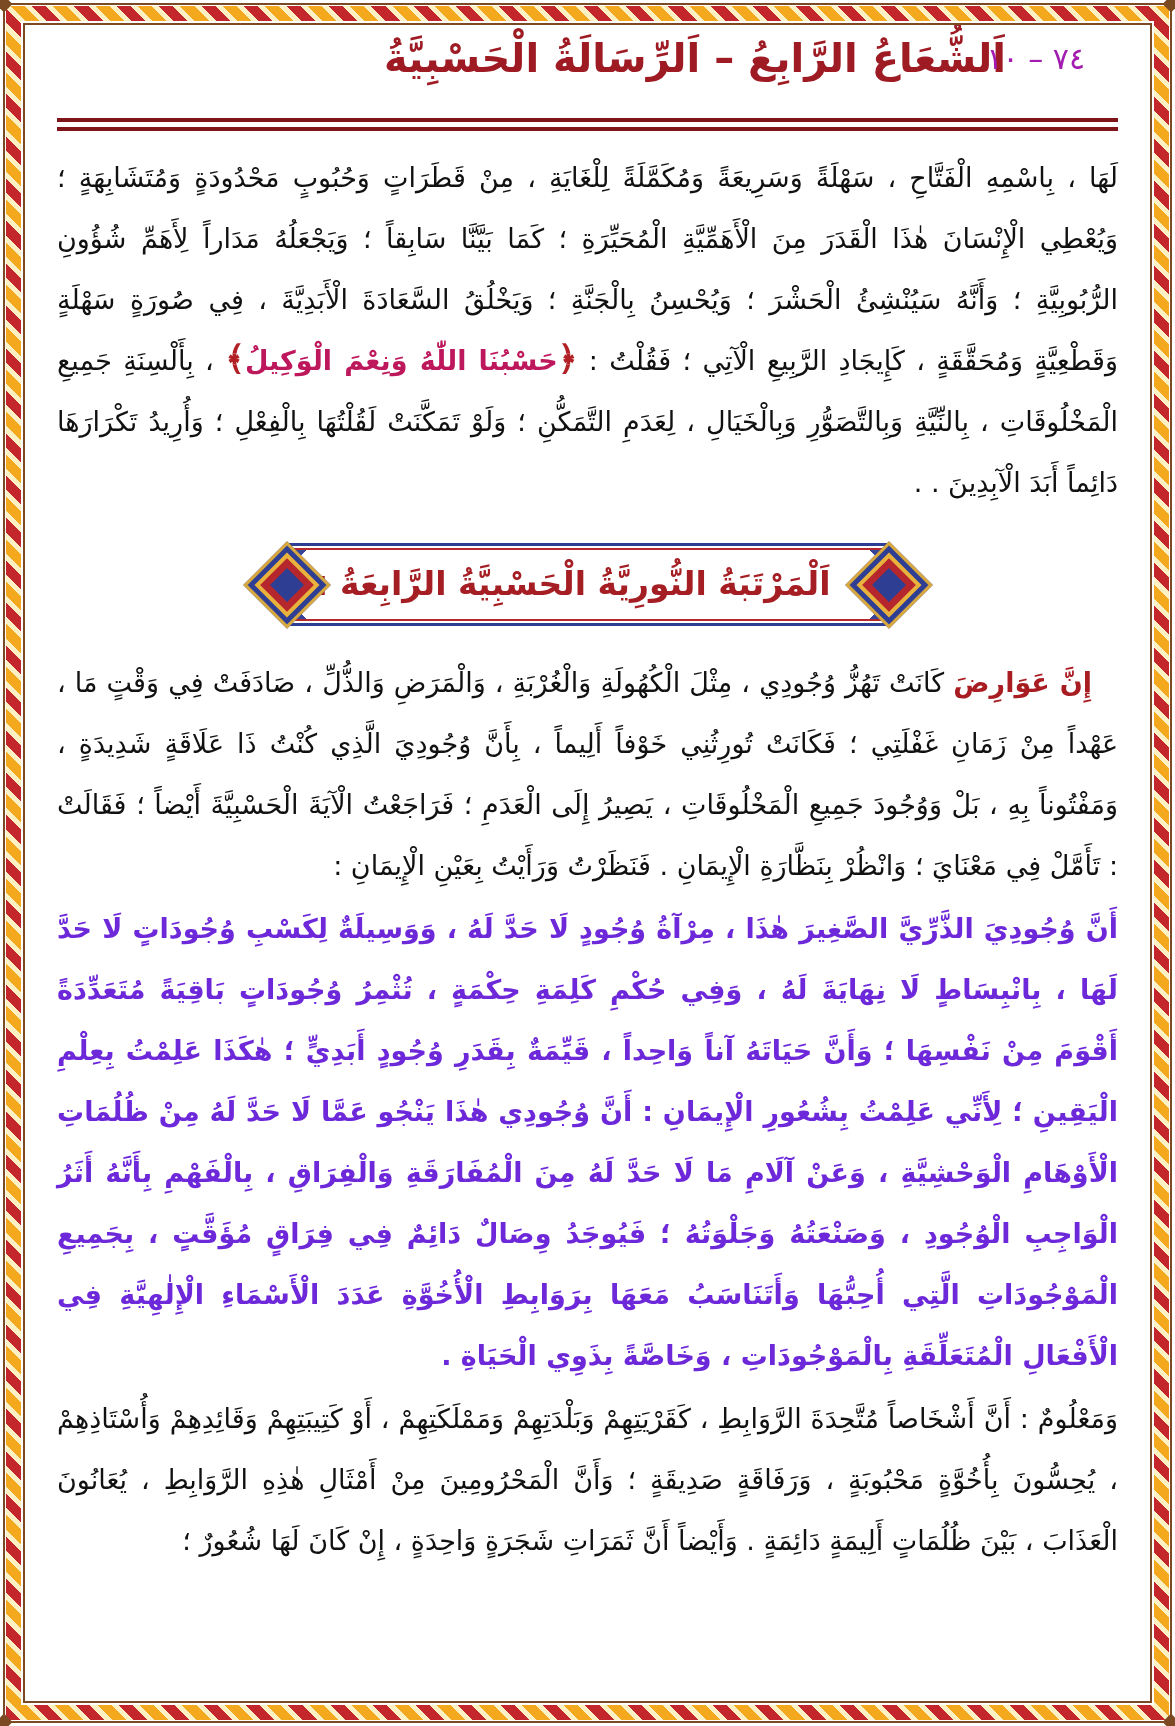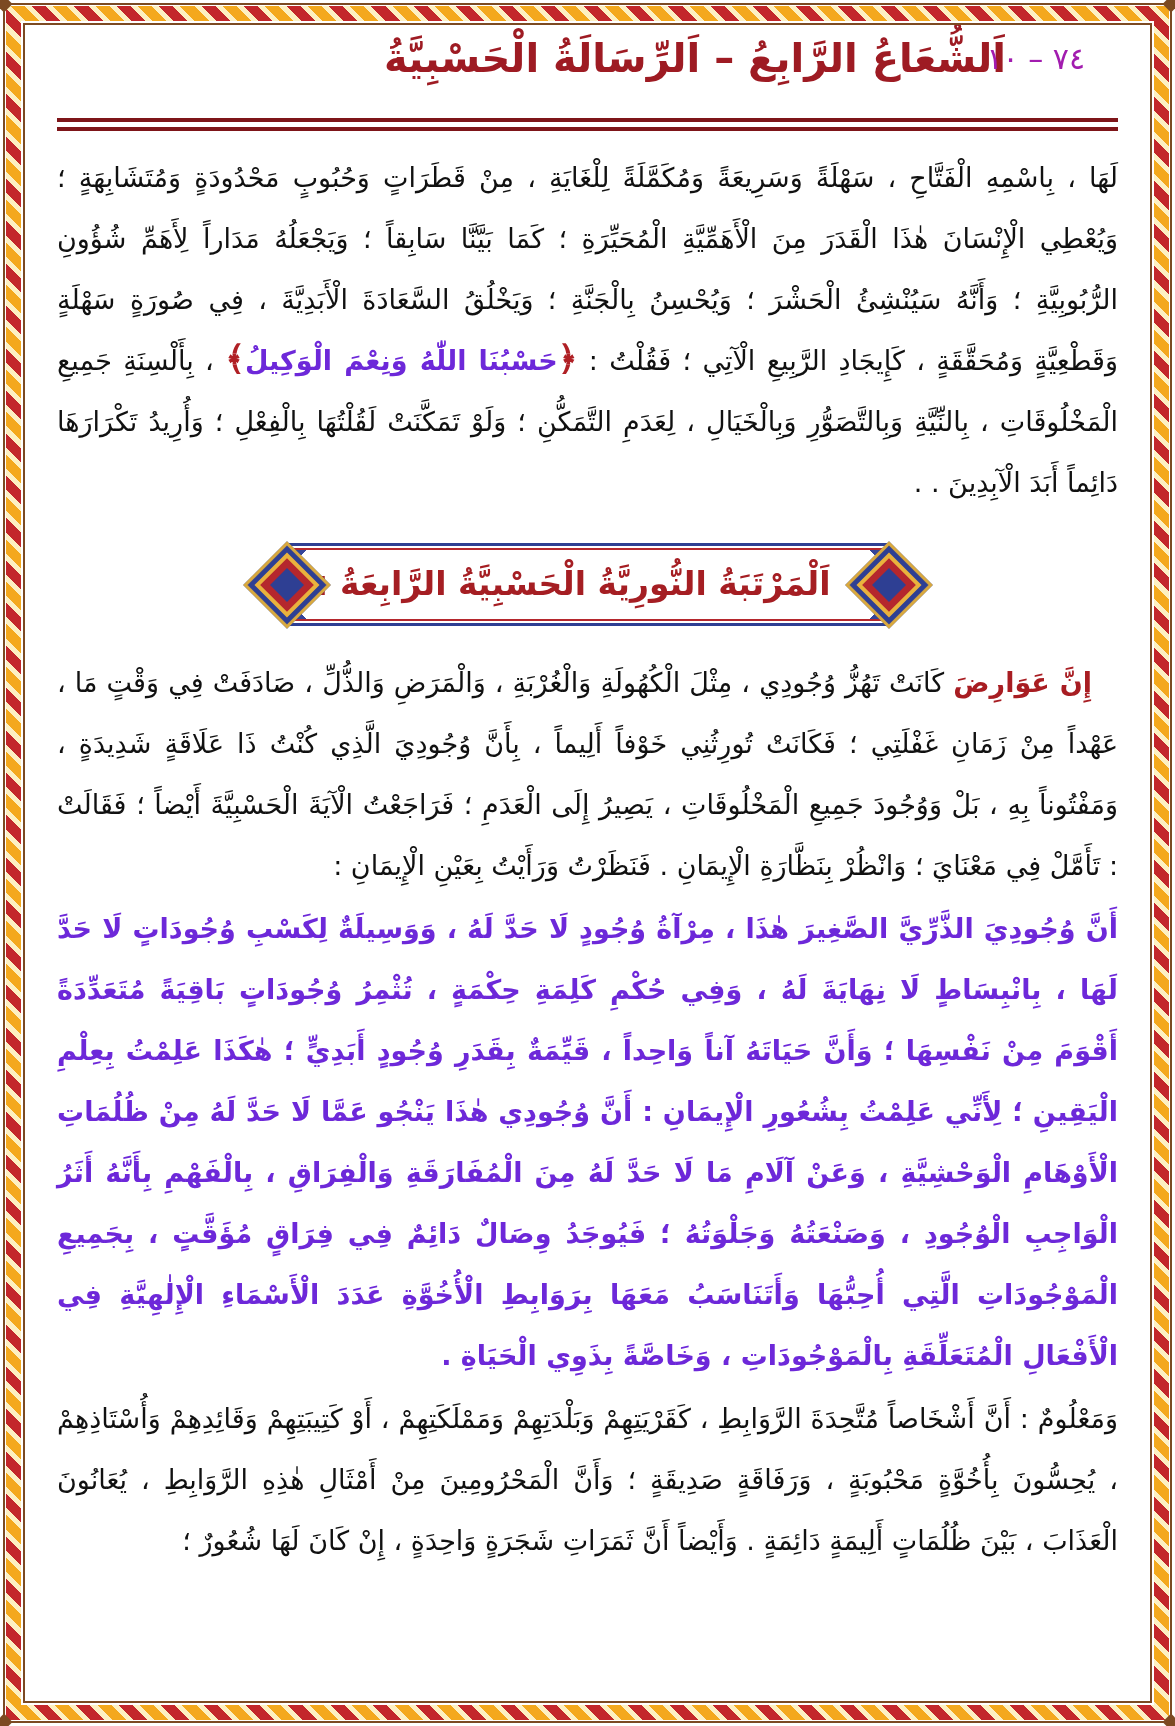--- a/index.html
+++ b/index.html
@@ -45,21 +45,21 @@
   .para {
     margin:0 0 2px 0;
     font-size:27px; line-height:61px;
     color:#111111;
     text-align:justify; text-align-last:right;
   }
   .p1 { margin-top:16px; }
   .p2 { text-indent:26px; }
   .red-para { color:#6d28d9; font-weight:bold; }
   .lead-red { color:#a81d22; font-weight:bold; }
-  .quote-text { color:#6d28d9; font-weight:bold; }
+  .quote-text { color:#be185d; font-weight:bold; }
   .bracket { color:#b02025; font-weight:bold; font-size:1.25em; line-height:1; }
 
   
   .hbox-wrap { position:relative; width:600px; margin:30px auto 26px auto; }
   .hbox {
     position:relative; background:#ffffff;
     border:3px solid #2e3f93;
     box-shadow: inset 0 0 0 2px #ffffff, inset 0 0 0 4px #b5272d;
     padding:18px 54px 20px 54px;
     text-align:center;

